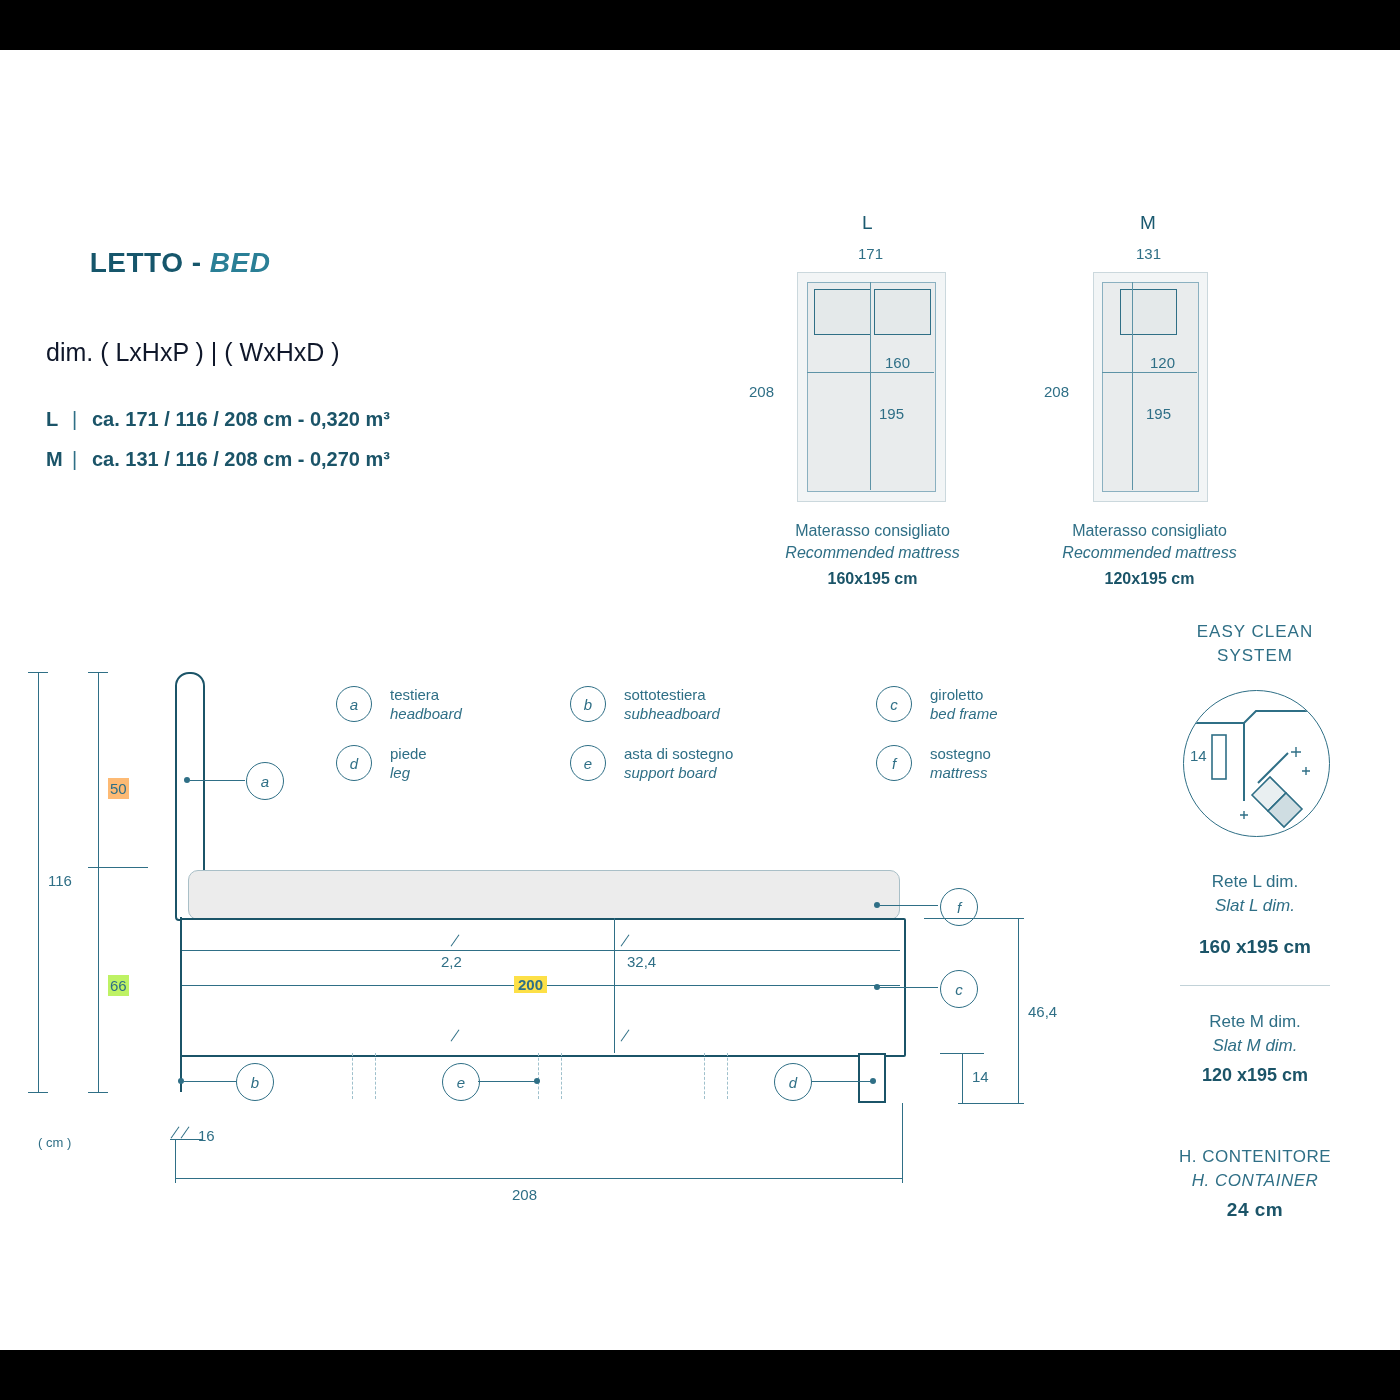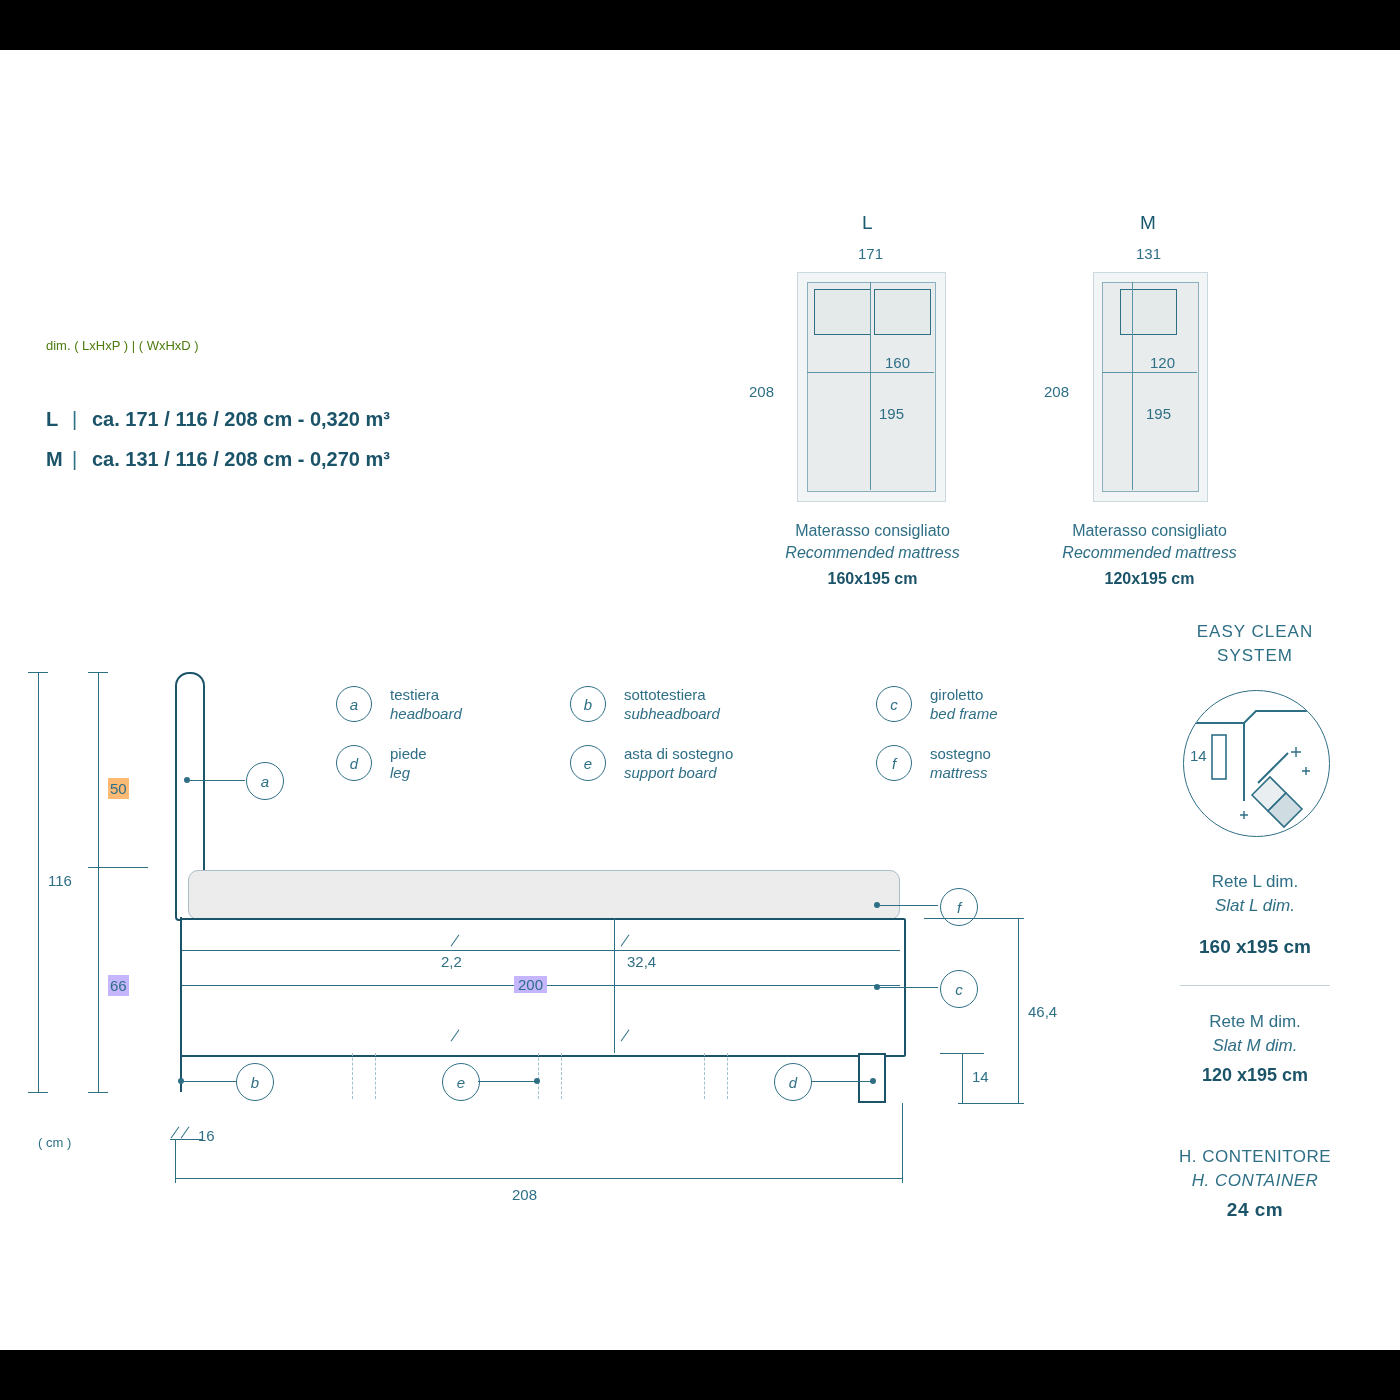--- a/index.html
+++ b/index.html
@@ -47,22 +47,25 @@
   .slash{position:absolute;width:14px;height:1px;background:#2f6f86;transform:rotate(-55deg);}
 
   .ec-circle{position:absolute;border:1px solid #2f6f86;border-radius:50%;overflow:hidden;}
 </style>
 </head>
 <body>
 
 <div id="page">
   <div id="sheet">
 
-
-    <div class="t" style="left:46px;top:288px;font-size:13px;color:#4d7c0f;">dim. ( LxHxP ) | ( WxHxD )</div>
+    <div class="t h-main" style="left:40px;top:165px;">
+      <span>LETTO - </span><span class="it">BED</span>
+    </div>
+
+    <div class="t" style="left:46px;top:288px;font-size:25px;color:#0f172a;">dim. ( LxHxP ) | ( WxHxD )</div>
 
     <div class="t" style="left:46px;top:358px;font-size:20px;font-weight:700;color:#1b5468;">L</div>
     <div class="t" style="left:72px;top:358px;font-size:20px;color:#2f6f86;">|</div>
     <div class="t" style="left:92px;top:358px;font-size:20px;font-weight:700;color:#1b5468;">ca. 171 / 116 / 208 cm - 0,320 m³</div>
 
     <div class="t" style="left:46px;top:398px;font-size:20px;font-weight:700;color:#1b5468;">M</div>
     <div class="t" style="left:72px;top:398px;font-size:20px;color:#2f6f86;">|</div>
     <div class="t" style="left:92px;top:398px;font-size:20px;font-weight:700;color:#1b5468;">ca. 131 / 116 / 208 cm - 0,270 m³</div>
 
     <div>
@@ -156,21 +159,21 @@
       <div class="ln hln" style="left:28px;top:1042px;width:20px;"></div>
       <div class="t dim" style="left:46px;top:820px;background:#fff;padding:2px 2px;">116</div>
 
       <div class="ln vln" style="left:98px;top:622px;height:195px;"></div>
       <div class="ln hln" style="left:88px;top:622px;width:20px;"></div>
       <div class="ln hln" style="left:88px;top:817px;width:60px;"></div>
       <div class="t dim" style="left:108px;top:728px;background:#fdba74;padding:2px;">50</div>
 
       <div class="ln vln" style="left:98px;top:817px;height:225px;"></div>
       <div class="ln hln" style="left:88px;top:1042px;width:20px;"></div>
-      <div class="t dim" style="left:108px;top:925px;background:#c4b5fd;padding:2px;">66</div>
+      <div class="t dim" style="left:108px;top:925px;background:#bef264;padding:2px;">66</div>
 
       <div class="t dim dim-sm" style="left:38px;top:1085px;">( cm )</div>
 
       <div class="hb" style="left:175px;top:622px;width:26px;height:245px;"></div>
       <div class="ln vln" style="left:180px;top:867px;height:175px;background:#1b5468;width:2px;"></div>
 
       <div id="mattress" style="left:188px;top:820px;width:710px;height:48px;"></div>
 
       <div id="bedbase" style="left:180px;top:868px;width:722px;height:135px;"></div>
       <div class="ln hln" style="left:182px;top:900px;width:718px;background:#2f6f86;"></div>
@@ -207,21 +210,21 @@
       <div class="circ" style="left:940px;top:920px;width:36px;height:36px;">c</div>
 
       <div class="slash" style="left:448px;top:890px;"></div>
       <div class="slash" style="left:448px;top:985px;"></div>
       <div class="t dim" style="left:438px;top:903px;background:#fff;padding:0 3px;">2,2</div>
 
       <div class="slash" style="left:618px;top:890px;"></div>
       <div class="slash" style="left:618px;top:985px;"></div>
       <div class="t dim" style="left:624px;top:903px;background:#fff;padding:0 3px;">32,4</div>
 
-      <div class="t dim" style="left:514px;top:926px;background:#c4b5fd;padding:0 4px;">200</div>
+      <div class="t dim" style="left:514px;top:926px;background:#fde047;padding:0 4px;font-weight:bold;">200</div>
 
       <div class="ln vln" style="left:1018px;top:868px;height:185px;"></div>
       <div class="ln hln" style="left:924px;top:868px;width:100px;"></div>
       <div class="ln hln" style="left:958px;top:1053px;width:66px;"></div>
       <div class="t dim" style="left:1028px;top:953px;">46,4</div>
 
       <div class="ln vln" style="left:962px;top:1003px;height:50px;"></div>
       <div class="ln hln" style="left:940px;top:1003px;width:44px;"></div>
       <div class="t dim" style="left:972px;top:1018px;">14</div>
 

